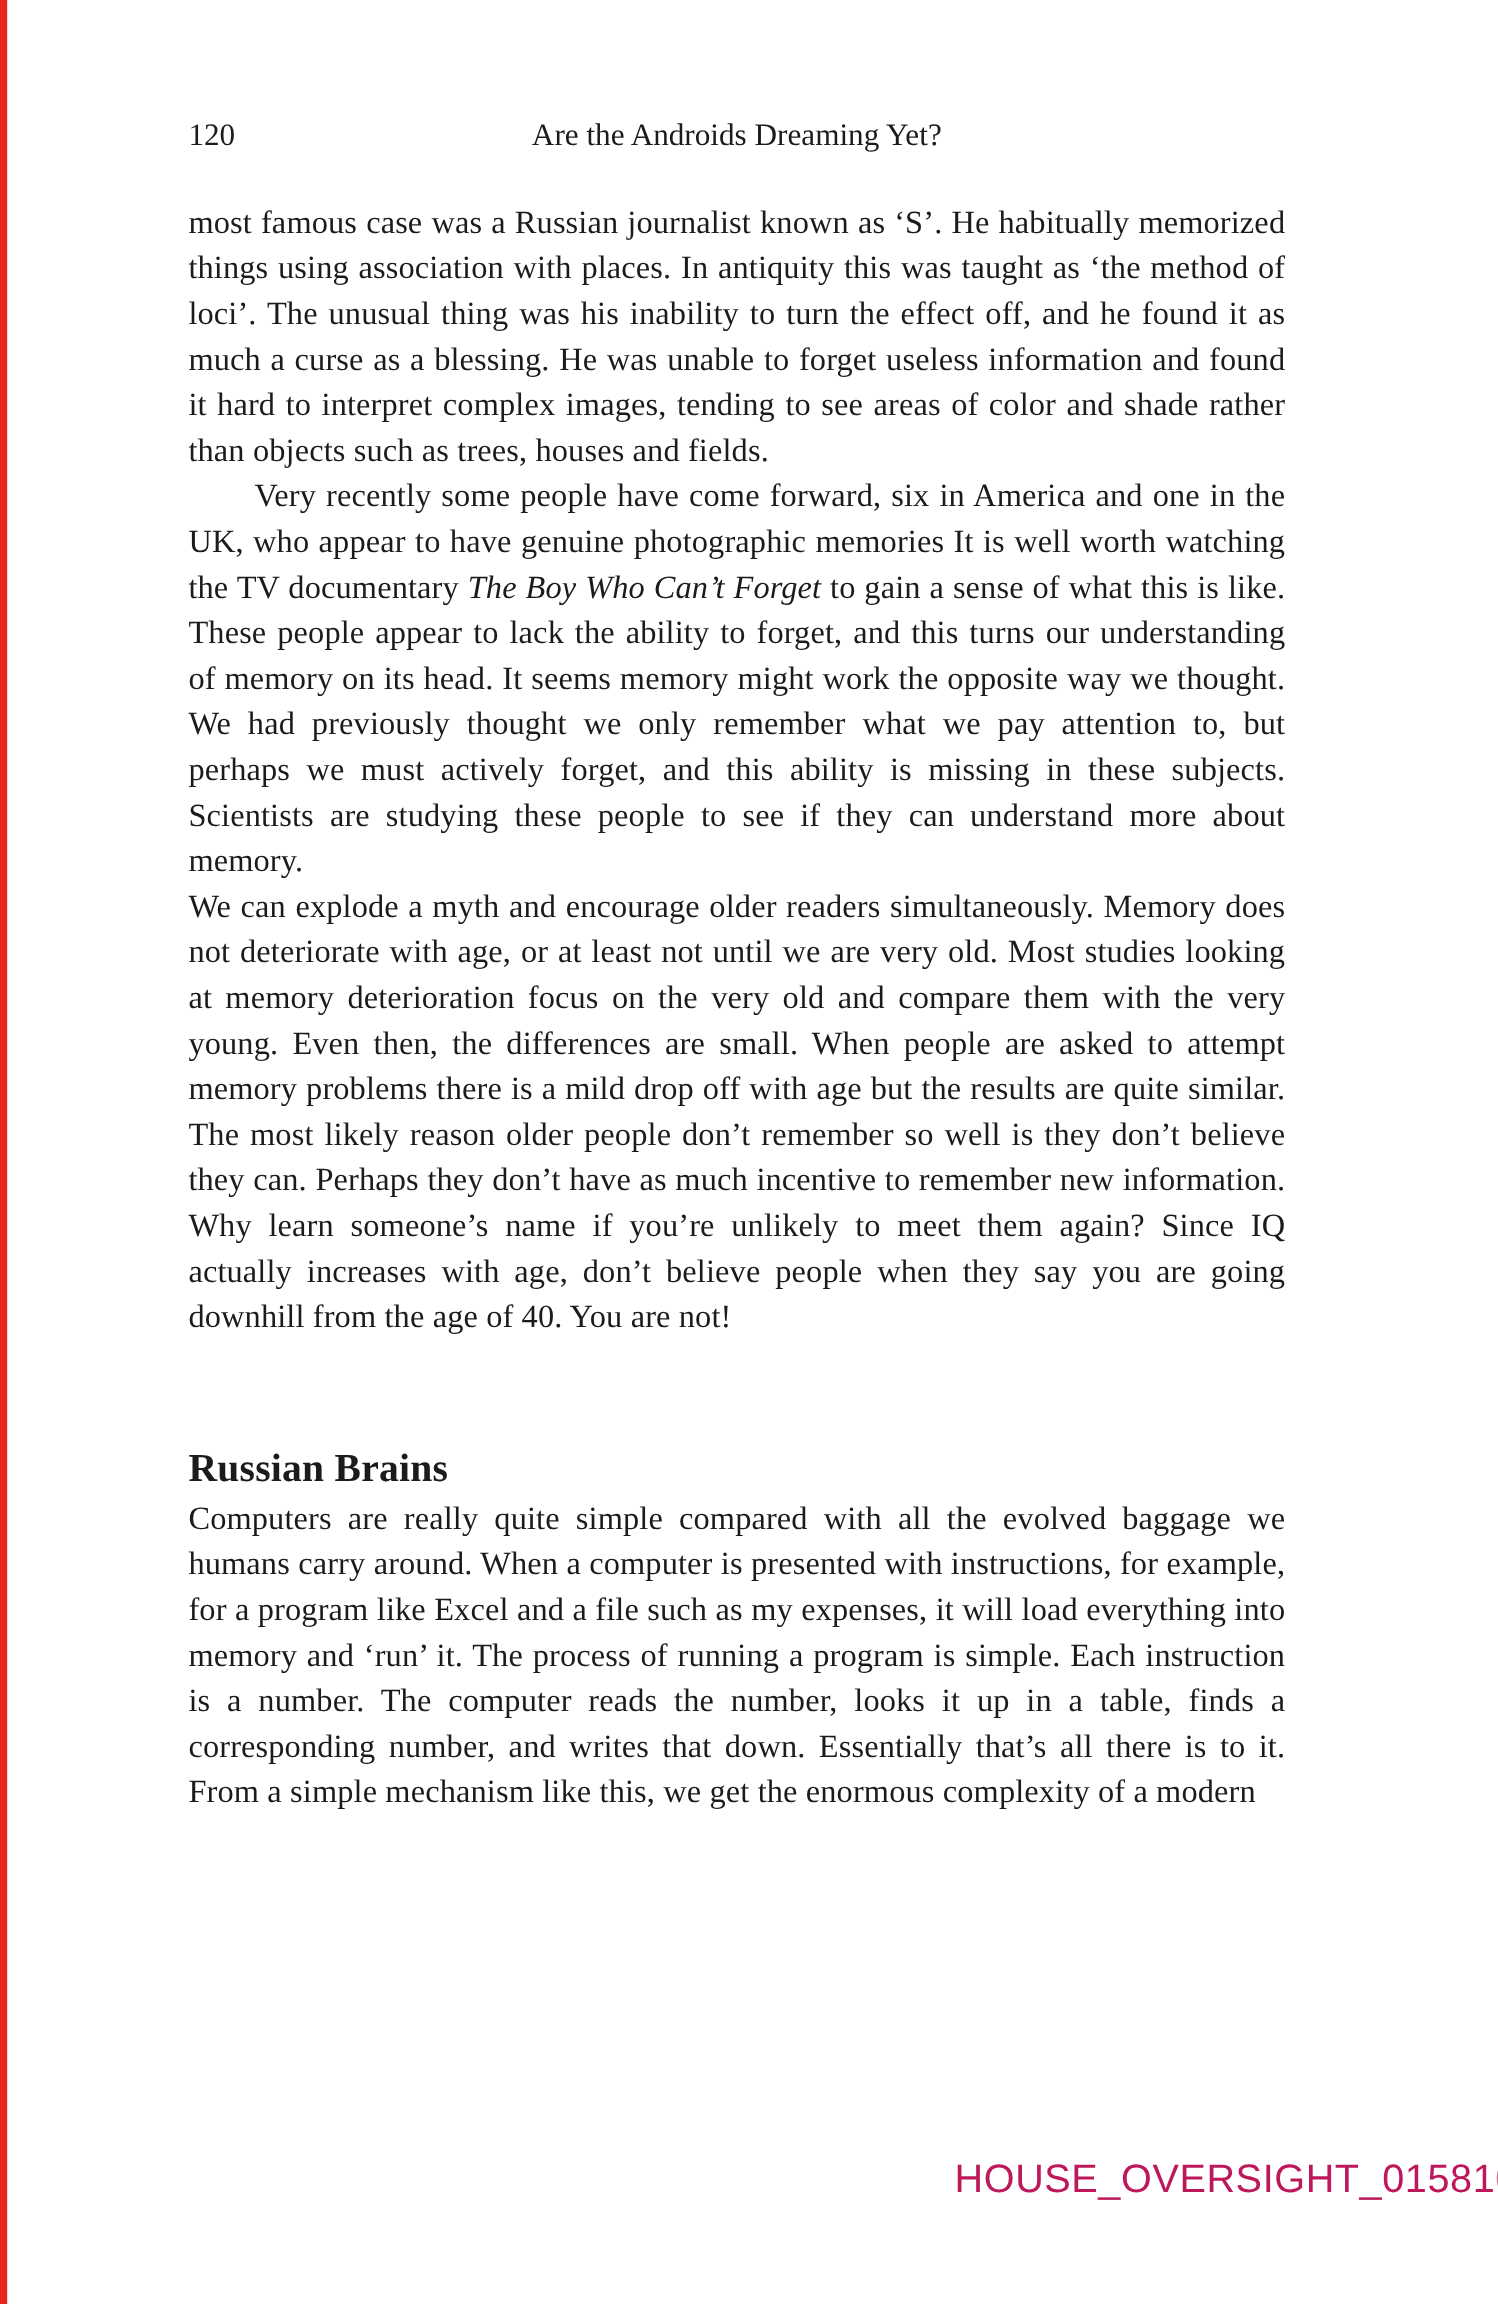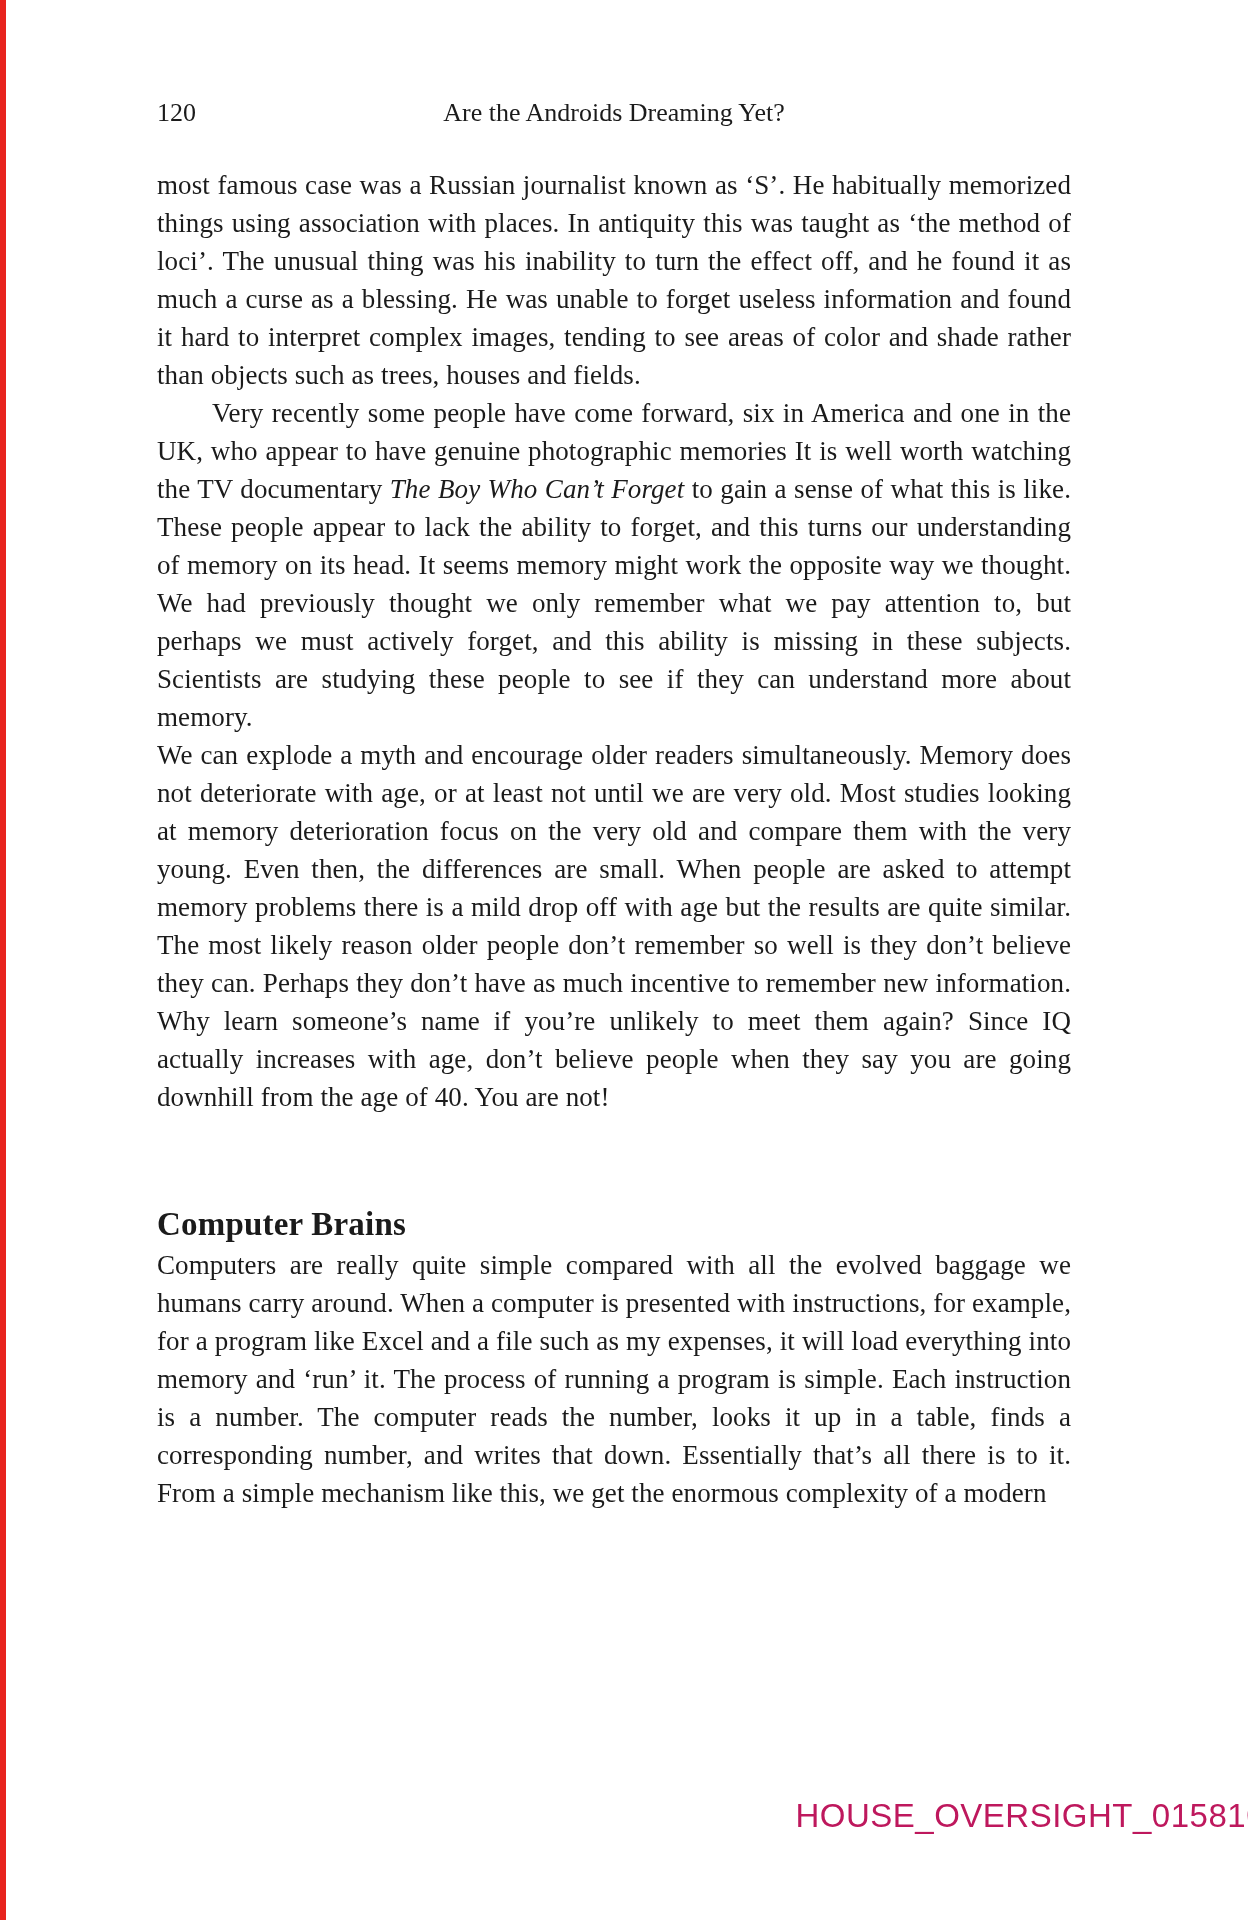--- a/index.html
+++ b/index.html
@@ -99,20 +99,20 @@
   </div>
 
   <div id="text-col">
 
     <p>most famous case was a Russian journalist known as ‘S’. He habitually memorized things using association with places. In antiquity this was taught as ‘the method of loci’. The unusual thing was his inability to turn the effect off, and he found it as much a curse as a blessing. He was unable to forget useless information and found it hard to interpret complex images, tending to see areas of color and shade rather than objects such as trees, houses and fields.</p>
 
     <p class="indent"><span>Very recently some people have come forward, six in America and one in the UK, who appear to have genuine photographic memories It is well worth watching the TV documentary </span><span class="book-italic">The Boy Who Can’t Forget</span><span> to gain a sense of what this is like. These people appear to lack the ability to forget, and this turns our understanding of memory on its head. It seems memory might work the opposite way we thought. We had previously thought we only remember what we pay attention to, but perhaps we must actively forget, and this ability is missing in these subjects. Scientists are studying these people to see if they can understand more about memory.</span></p>
 
     <p>We can explode a myth and encourage older readers simultaneously. Memory does not deteriorate with age, or at least not until we are very old. Most studies looking at memory deterioration focus on the very old and compare them with the very young. Even then, the differences are small. When people are asked to attempt memory problems there is a mild drop off with age but the results are quite similar. The most likely reason older people don’t remember so well is they don’t believe they can. Perhaps they don’t have as much incentive to remember new information. Why learn someone’s name if you’re unlikely to meet them again? Since IQ actually increases with age, don’t believe people when they say you are going downhill from the age of 40. You are not!</p>
 
-    <h2 id="heading-computer-brains">Computer Brains</h2>
+    <h2 id="heading-computer-brains">Russian Brains</h2>
     <p>Computers are really quite simple compared with all the evolved baggage we humans carry around. When a computer is presented with instructions, for example, for a program like Excel and a file such as my expenses, it will load everything into memory and ‘run’ it. The process of running a program is simple. Each instruction is a number. The computer reads the number, looks it up in a table, finds a corresponding number, and writes that down. Essentially that’s all there is to it. From a simple mechanism like this, we get the enormous complexity of a modern</p>
 
   </div>
 
   <div id="watermark">HOUSE_OVERSIGHT_015810</div>
 
 </div>
 
 </body></html>

